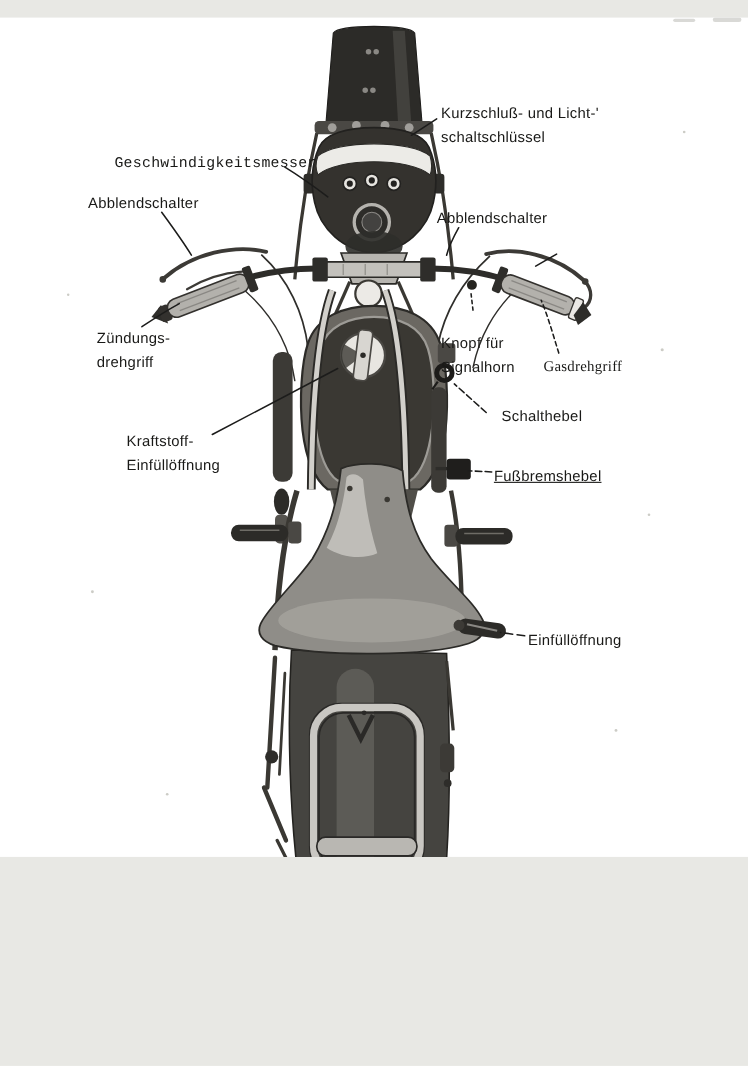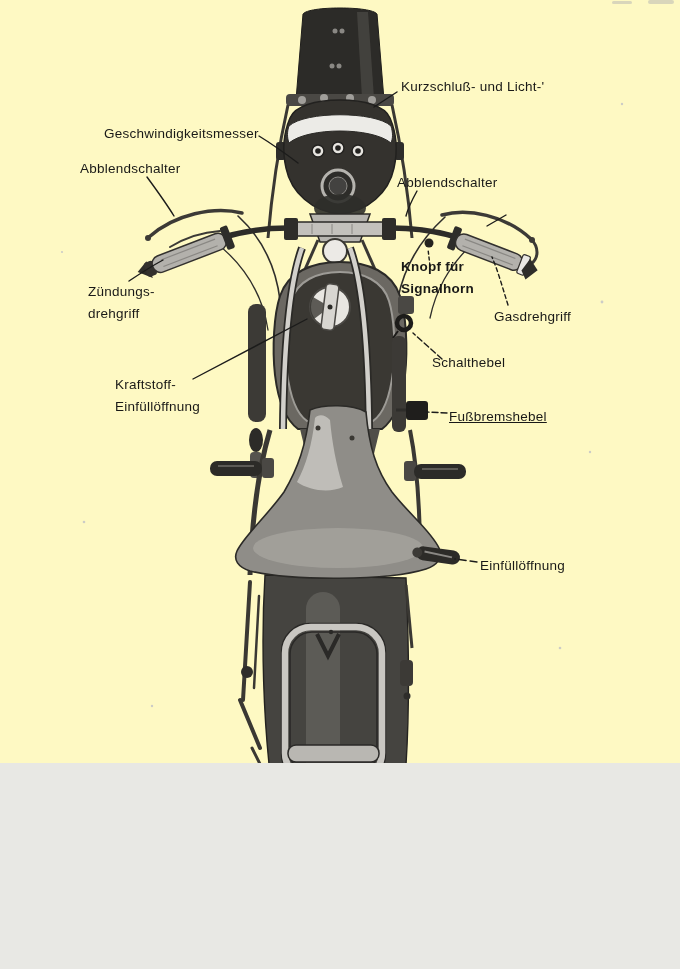--- a/index.html
+++ b/index.html
@@ -1,18 +1,18 @@
 <!DOCTYPE html>
 <html><head>
 <meta charset="utf-8">
 <style>
   html,body{margin:0;padding:0;background:#e8e8e4;}
   .page{
-    position:relative;width:680px;height:763px;margin:0 auto;
-    background:#fef9c3;overflow:hidden;
+    position:relative;width:680px;height:763px;margin:16px auto;
+    background:#ffffff;overflow:hidden;
     font-family:"Liberation Sans",sans-serif;color:#1b1b19;
   }
   .art{position:absolute;left:0;top:0;}
   .label{
     position:absolute;font-size:13.5px;line-height:22px;letter-spacing:.25px;
     color:#191917;white-space:nowrap;
   }
   .label span{display:block;}
   .caption{
     position:absolute;left:105px;top:943px;font-size:17px;letter-spacing:.7px;
@@ -272,50 +272,51 @@
       <path d="M508,305 C503,289 498,271 492,257" stroke-dasharray="4,3"></path>
       <path d="M442,359 L413,333" stroke-dasharray="6,3"></path>
       <path d="M193,379 L307,319"></path>
       <path d="M447,413 L426,412" stroke-dasharray="6,3"></path>
       <path d="M477,562 L455,559" stroke-dasharray="7,4"></path>
     </g>
   </svg>
 
   <div class="label" style="left:401px;top:76px;">
     <span>Kurzschluß- und Licht-'</span>
-  </div>
-
-  <div class="label" style="left:104px;top:123px;">
+    <span>schaltschlüssel</span>
+  </div>
+
+  <div class="label" style="left:104px;top:123px;font-family:Liberation Mono, monospace;">
     <span>Geschwindigkeitsmesser</span>
   </div>
 
   <div class="label" style="left:80px;top:158px;">
     <span>Abblendschalter</span>
   </div>
 
   <div class="label" style="left:397px;top:172px;">
     <span>Abblendschalter</span>
   </div>
 
 
   <div class="label" style="left:88px;top:281px;">
     <span>Zündungs-</span>
     <span>drehgriff</span>
   </div>
 
-  <div class="label" style="left:401px;top:256px;font-weight:bold;">
+  <div class="label" style="left:401px;top:285px;">
     <span>Knopf für</span>
     <span>Signalhorn</span>
   </div>
 
-  <div class="label" style="left:494px;top:306px;">
+  <div class="label" style="left:494px;top:306px;font-family:Liberation Serif, serif;">
     <span>Gasdrehgriff</span>
   </div>
 
-  <div class="label" style="left:432px;top:352px;">
+  <div class="label" style="left:456px;top:352px;">
     <span>Schalthebel</span>
   </div>
 
   <div class="label" style="left:115px;top:374px;">
     <span>Kraftstoff-</span>
     <span>Einfüllöffnung</span>
   </div>
 
   <div class="label" style="left:449px;top:406px;text-decoration:underline;">
     <span>Fußbremshebel</span>

